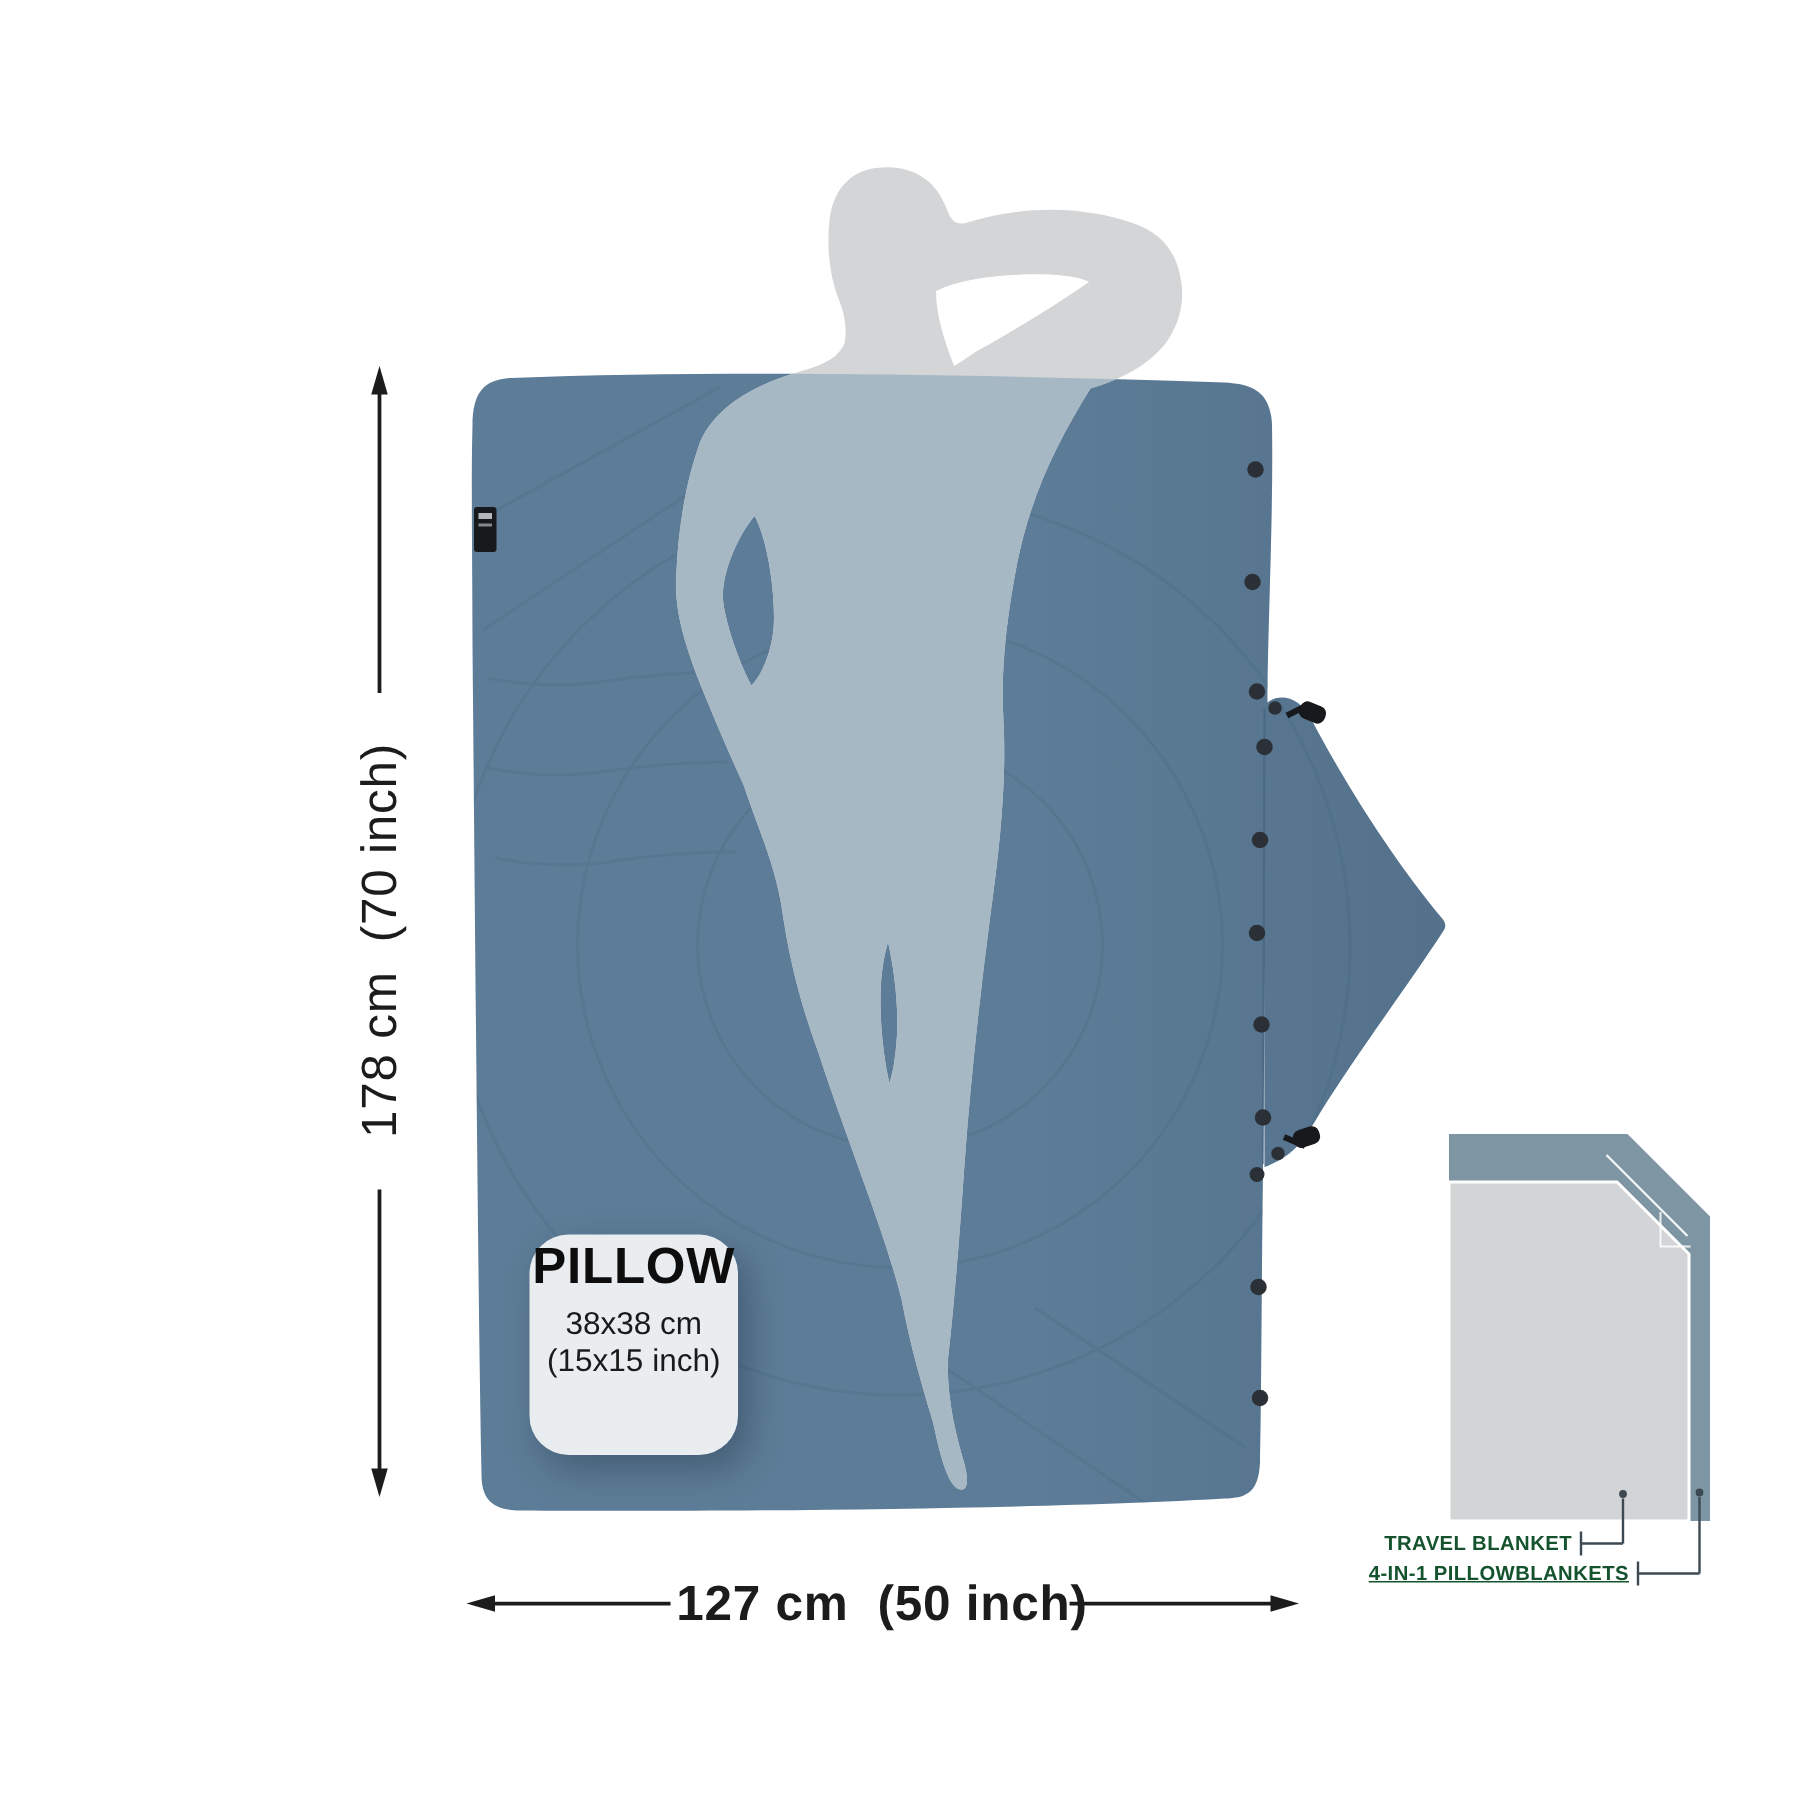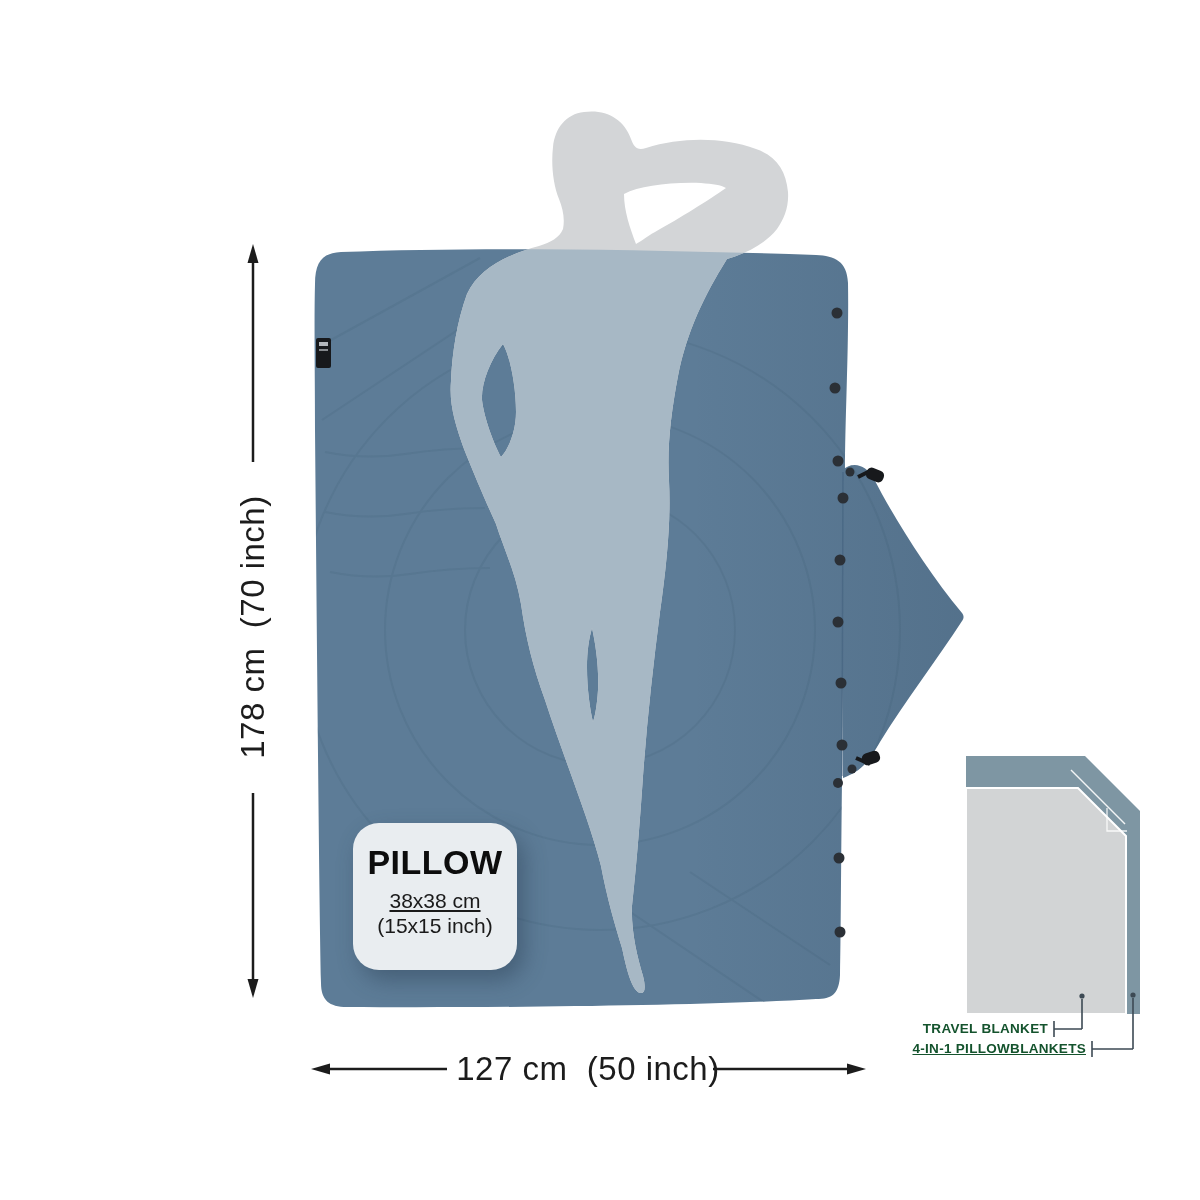--- a/index.html
+++ b/index.html
@@ -7,28 +7,28 @@
     position:relative;width:1200px;height:1200px;background:#ffffff;overflow:hidden;
     font-family:"Liberation Sans","DejaVu Sans",sans-serif;
   }
   .stage svg{position:absolute;left:0;top:0;}
   .overlay{position:absolute;color:#1c1c1c;}
   .dim-label{
     font-size:33px;letter-spacing:.5px;color:#1c1c1c;text-align:center;white-space:pre;
   }
   .dim-v{left:83px;top:605px;width:340px;height:44px;line-height:44px;
     transform:rotate(-90deg);transform-origin:50% 50%;}
-  .dim-h{left:435px;top:1049px;width:306px;height:40px;line-height:40px;}
+  .dim-h{left:435px;top:1049px;width:306px;height:40px;line-height:40px;font-weight:bold;}
   .pillow-card{
-    left:353px;top:823px;width:164px;height:147px;border-radius:26px;
+    left:353px;top:823px;width:139px;height:147px;border-radius:26px;
     background:#e9edf0;box-shadow:7px 10px 22px rgba(40,60,80,.45);
-    text-align:center;box-sizing:border-box;padding-top:18px;
+    text-align:center;box-sizing:border-box;
   }
   .pillow-title{font-size:34px;line-height:42px;font-weight:bold;color:#0d0d0d;letter-spacing:.5px;}
-  .pillow-size{font-size:21px;line-height:25px;color:#1a1a1a;margin-top:5px;text-decoration:underline;}
+  .pillow-size{font-size:21px;line-height:25px;color:#1a1a1a;margin-top:5px;}
   .pillow-size2{font-size:21px;line-height:25px;color:#1a1a1a;}
   .cmp-label{
     font-size:13.5px;line-height:16px;font-weight:600;color:#14532d;
     text-align:right;letter-spacing:.3px;white-space:nowrap;
   }
   .cmp-1{left:848px;top:1021px;width:200px;}
   .cmp-2{left:886px;top:1041px;width:200px;text-decoration:underline;}
   .footnote{
     left:300px;top:1125px;width:600px;text-align:center;font-size:17px;line-height:20px;color:#111;
     letter-spacing:.2px;

